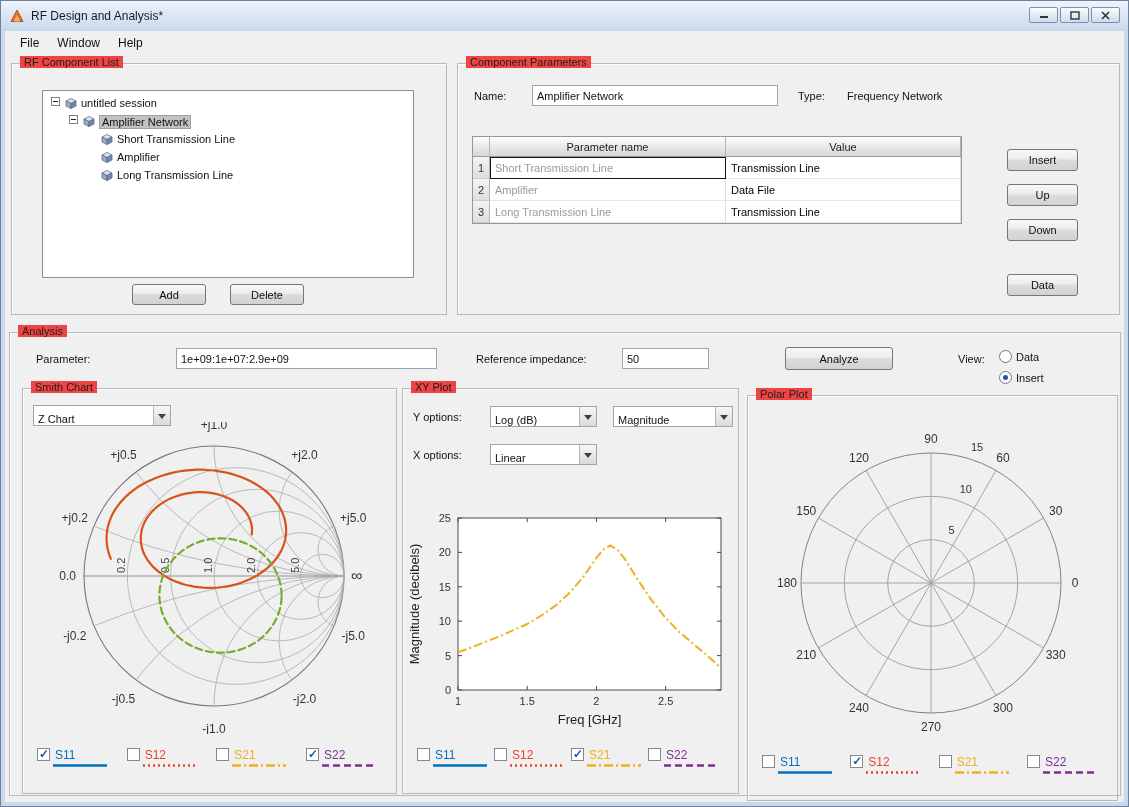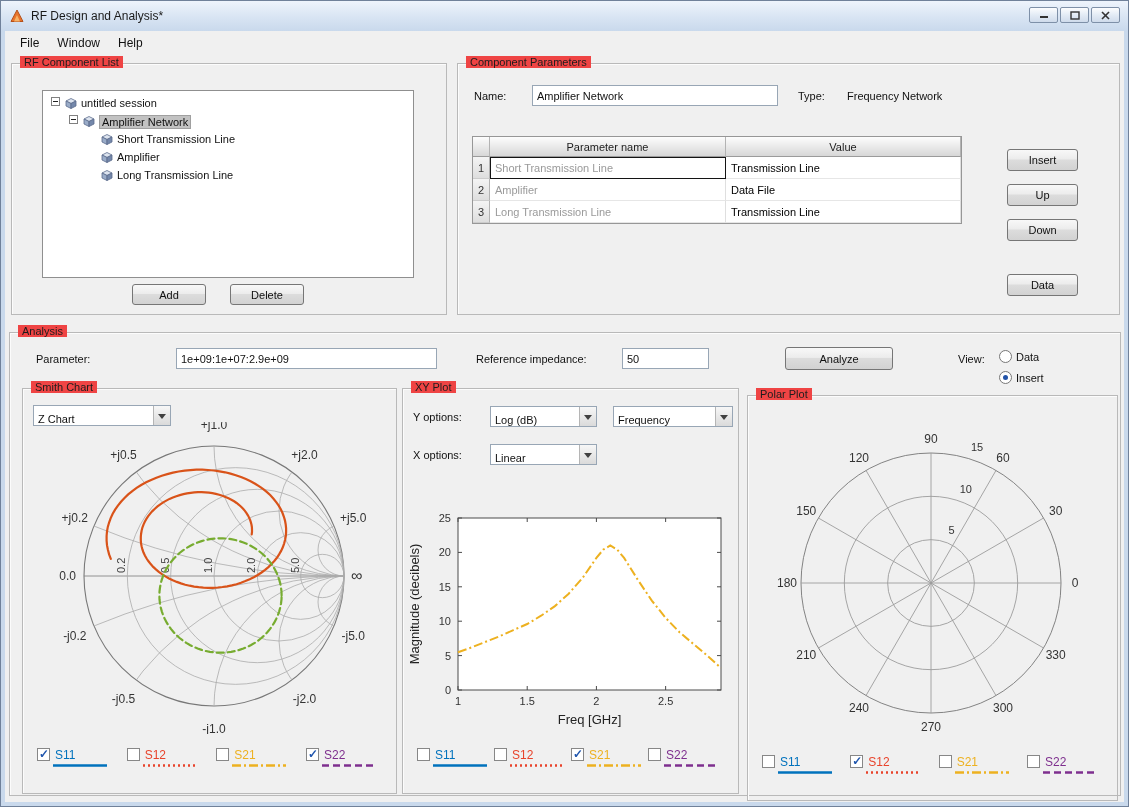--- a/index.html
+++ b/index.html
@@ -275,21 +275,21 @@
     <div class="gbox" style="left:392px;top:55px;width:337px;height:406px">
       <span class="glabel">XY Plot</span>
       <span class="lbl" style="left:10px;top:22px">Y options:</span>
       <div class="combo" style="left:87px;top:17px;width:107px;height:21px">
         <span class="ctxt">Log (dB)</span>
         <span class="cbtn">
             <span class="arrow"></span>
           </span>
       </div>
       <div class="combo" style="left:210px;top:17px;width:120px;height:21px">
-        <span class="ctxt">Frequency</span>
+        <span class="ctxt">Magnitude</span>
         <span class="cbtn">
             <span class="arrow"></span>
           </span>
       </div>
       <span class="lbl" style="left:10px;top:60px">X options:</span>
       <div class="combo" style="left:87px;top:55px;width:107px;height:21px">
         <span class="ctxt">Linear</span>
         <span class="cbtn">
             <span class="arrow"></span>
           </span>

